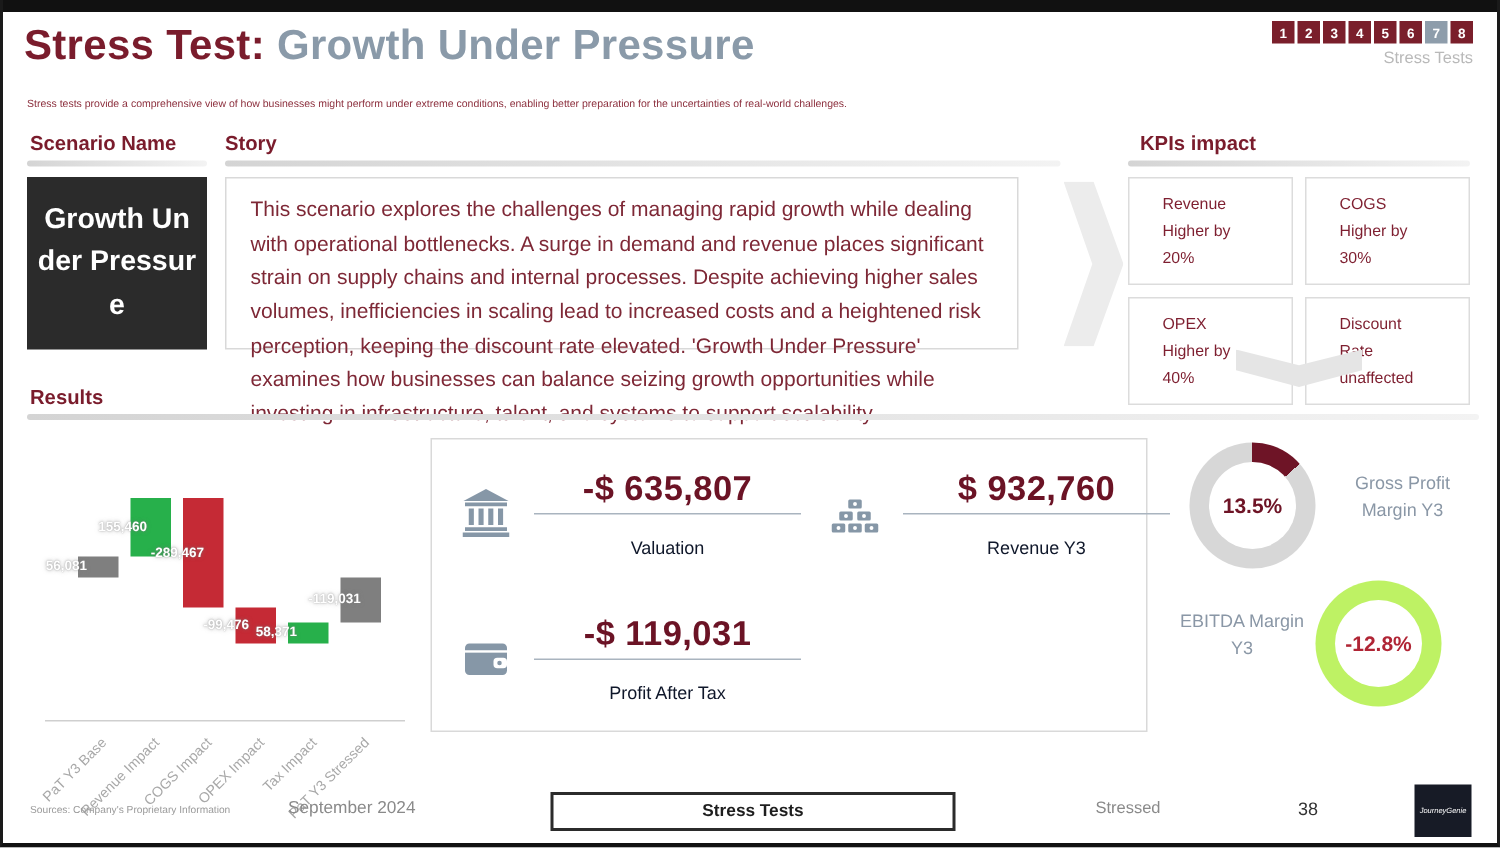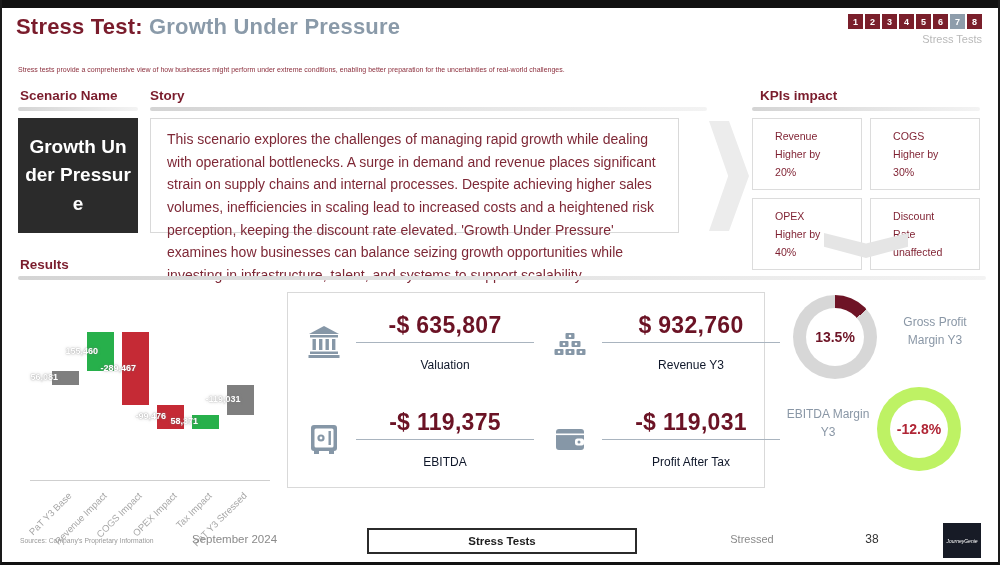--- a/index.html
+++ b/index.html
@@ -2,21 +2,21 @@
 <html><head>
 <meta charset="utf-8">
 <style>
   * { margin:0; padding:0; box-sizing:border-box; }
   html,body { background:#e8e8e8; font-family:"Liberation Sans", sans-serif; }
   .slide { position:relative; width:1000px; height:565px; background:#fff; overflow:hidden;
            border-left:2px solid #1a1a1a; border-right:2px solid #1a1a1a; border-bottom:3px solid #111; }
   .topbar { position:absolute; top:0; left:0; width:100%; height:8px; background:#111; }
 
   
-  .title { position:absolute; left:14px; top:14px; font-size:22px; font-weight:700; letter-spacing:.2px; }
+  .title { position:absolute; left:14px; top:14px; font-size:28px; font-weight:700; letter-spacing:.2px; }
   .title .pfx { color:#7a1c2c; }
   .title .scn { color:#8a9aa9; font-weight:600; }
   .pager { position:absolute; right:16px; top:14px; text-align:right; }
   .pager-row { display:flex; gap:2px; justify-content:flex-end; }
   .pbox { width:15px; height:15px; background:#7a1f2b; color:#fff; font-size:9px; font-weight:700;
           display:flex; align-items:center; justify-content:center; cursor:pointer; }
   .pbox.active { background:#8e9dab; }
   .pager-label { margin-top:4px; color:#b9b9b9; font-size:11px; }
   .subtitle { position:absolute; left:16px; top:66px; font-size:7px; color:#8c2f3d; }
 
@@ -203,36 +203,20 @@
         </g>
       </svg>
       <div class="m-body">
         <div class="m-val">$ 932,760</div>
         <div class="m-line"></div>
         <div class="m-lab">Revenue Y3</div>
       </div>
     </div>
     <div class="metric">
       <svg width="36" height="36" viewBox="0 0 36 36">
-        <rect x="5" y="4" width="26" height="26" rx="3" fill="#8697a7"></rect>
-        <rect x="8.5" y="7.5" width="19" height="19" rx="1.5" fill="#ffffff"></rect>
-        <circle cx="15" cy="17" r="3.6" fill="#8697a7"></circle>
-        <circle cx="15" cy="17" r="1.4" fill="#ffffff"></circle>
-        <rect x="22.5" y="10" width="2.4" height="14" fill="#8697a7"></rect>
-        <rect x="8" y="30" width="5" height="3" fill="#8697a7"></rect>
-        <rect x="23" y="30" width="5" height="3" fill="#8697a7"></rect>
-      </svg>
-      <div class="m-body">
-        <div class="m-val">-$ 119,375</div>
-        <div class="m-line"></div>
-        <div class="m-lab">EBITDA</div>
-      </div>
-    </div>
-    <div class="metric">
-      <svg width="36" height="36" viewBox="0 0 36 36">
         <rect x="4" y="8" width="28" height="21" rx="3" fill="#8697a7"></rect>
         <rect x="4" y="12.5" width="28" height="1.6" fill="#ffffff"></rect>
         <rect x="23" y="17.5" width="9" height="7" rx="2.5" fill="#ffffff"></rect>
         <circle cx="27" cy="21" r="1.5" fill="#8697a7"></circle>
       </svg>
       <div class="m-body">
         <div class="m-val">-$ 119,031</div>
         <div class="m-line"></div>
         <div class="m-lab">Profit After Tax</div>
       </div>

